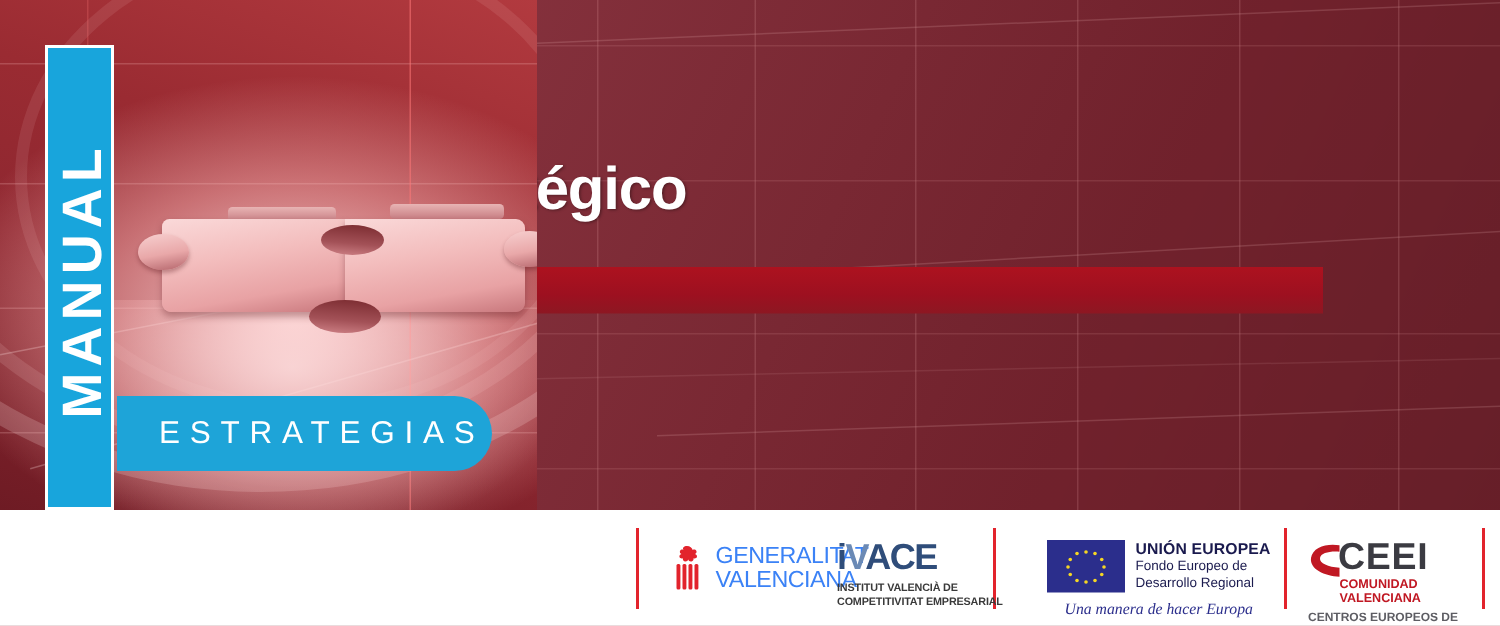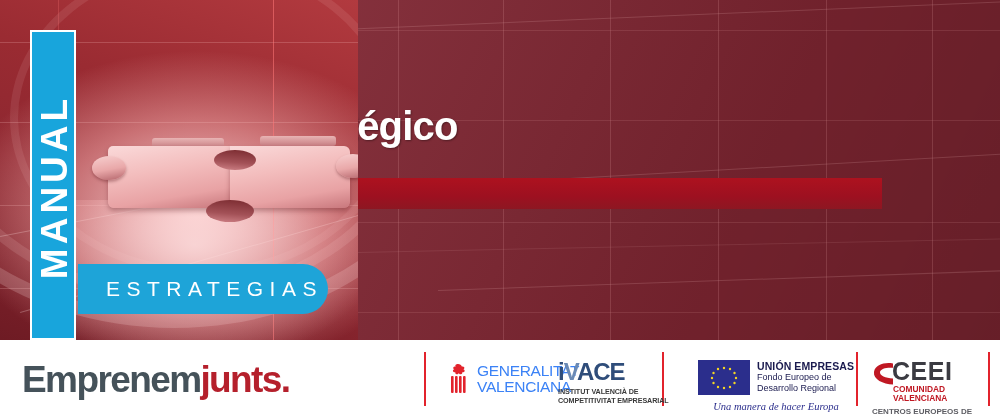--- a/index.html
+++ b/index.html
@@ -226,23 +226,20 @@
     </div>
   </div>
 
   <div class="footer">
 
     <div class="fdiv" style="left:424px"></div>
     <div class="fdiv" style="left:662px"></div>
     <div class="fdiv" style="left:856px"></div>
     <div class="fdiv" style="left:988px"></div>
 
-    <div class="ej">
-      <span class="a">Emprenem</span><span class="b">junts.</span>
-    </div>
 
     <div class="gva">
       <div class="gva-mark">
         <svg width="26" height="32" viewBox="0 0 26 32">
           <g fill="#e2232c">
             <path d="M13 1c2 0 3.4 1.2 3.8 2.6.9-.4 2-.2 2.4.6.5.9-.1 1.8-.9 2.1 1 .3 1.6 1.2 1.3 2-.3.9-1.4 1.2-2.3.8.3 1-.3 2-1.3 2.2-1 .2-2-.4-2.2-1.3-.2.9-1.2 1.5-2.2 1.3-1-.2-1.6-1.2-1.3-2.2-.9.4-2 .1-2.3-.8-.3-.8.3-1.7 1.3-2-.8-.3-1.4-1.2-.9-2.1.4-.8 1.5-1 2.4-.6C9.6 2.2 11 1 13 1z"></path>
             <rect x="6" y="13" width="2.6" height="17" rx="1"></rect>
             <rect x="10" y="13" width="2.6" height="17" rx="1"></rect>
             <rect x="14" y="13" width="2.6" height="17" rx="1"></rect>
             <rect x="18" y="13" width="2.6" height="17" rx="1"></rect>
@@ -277,21 +274,21 @@
               <circle cx="26" cy="28" r="1.2"></circle>
                 <circle cx="20" cy="27" r="1.2"></circle>
               <circle cx="15.5" cy="23" r="1.2"></circle>
                 <circle cx="14" cy="18" r="1.2"></circle>
               <circle cx="15.5" cy="13" r="1.2"></circle>
                 <circle cx="20" cy="9" r="1.2"></circle>
             </g>
           </svg>
         </div>
         <div class="eu-txt">
-          <div class="eu-t1">UNIÓN EMPRESAS</div>
+          <div class="eu-t1">UNIÓN EUROPEA</div>
           <div class="eu-t2">Fondo Europeo de</div>
           <div class="eu-t2">Desarrollo Regional</div>
         </div>
       </div>
       <div class="eu-slog">Una manera de hacer Europa</div>
     </div>
 
     <div class="ceei">
       <div class="ceei-row">
         <div class="ceei-arc">

